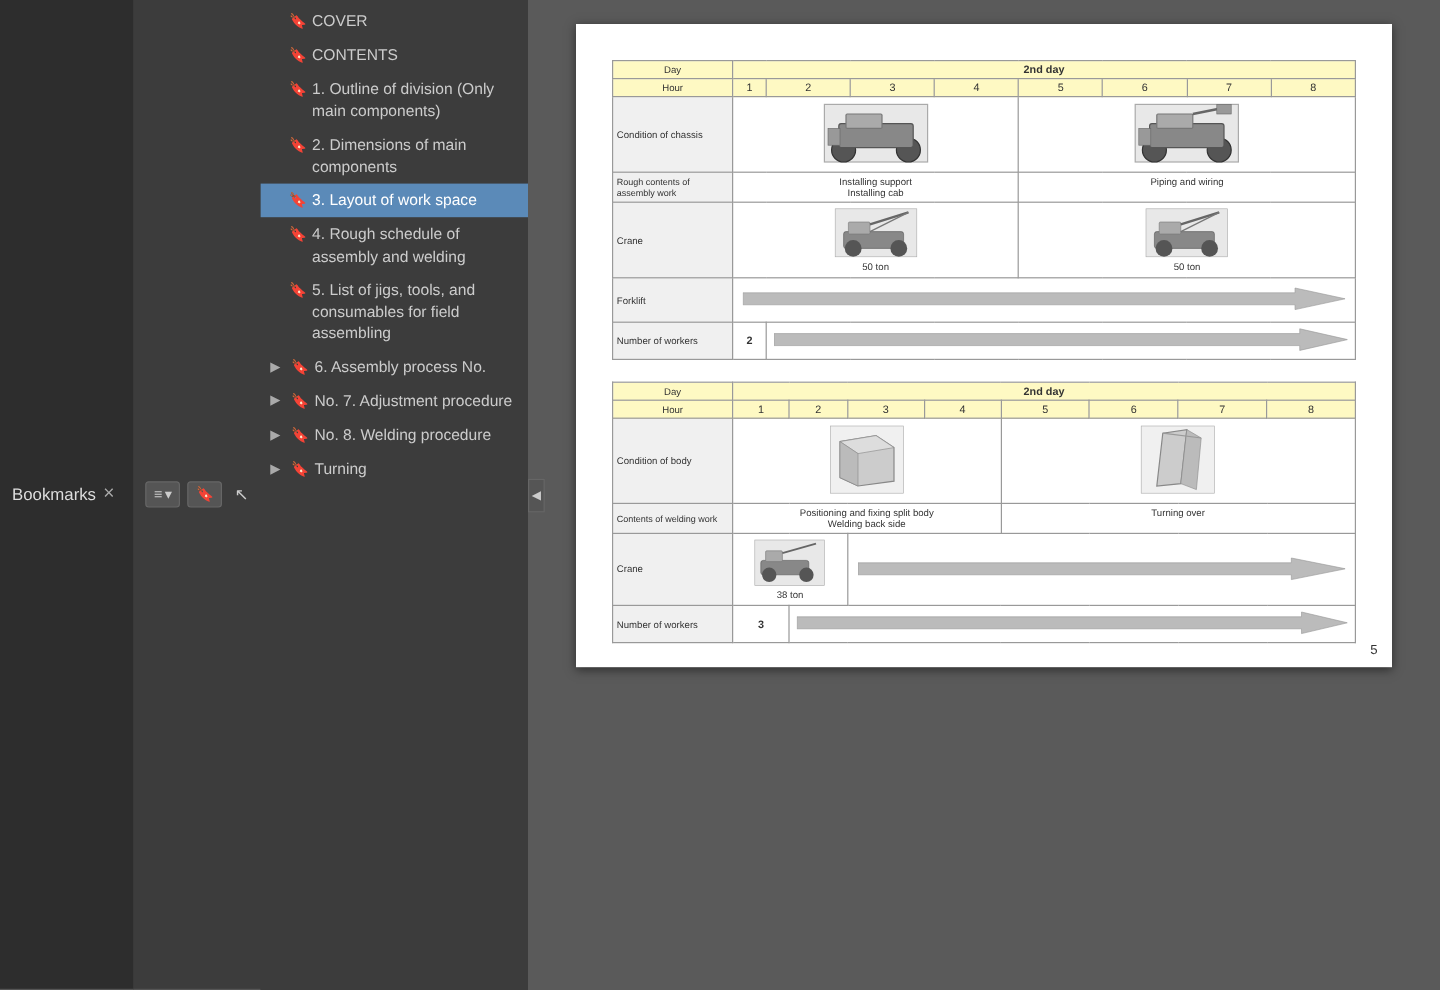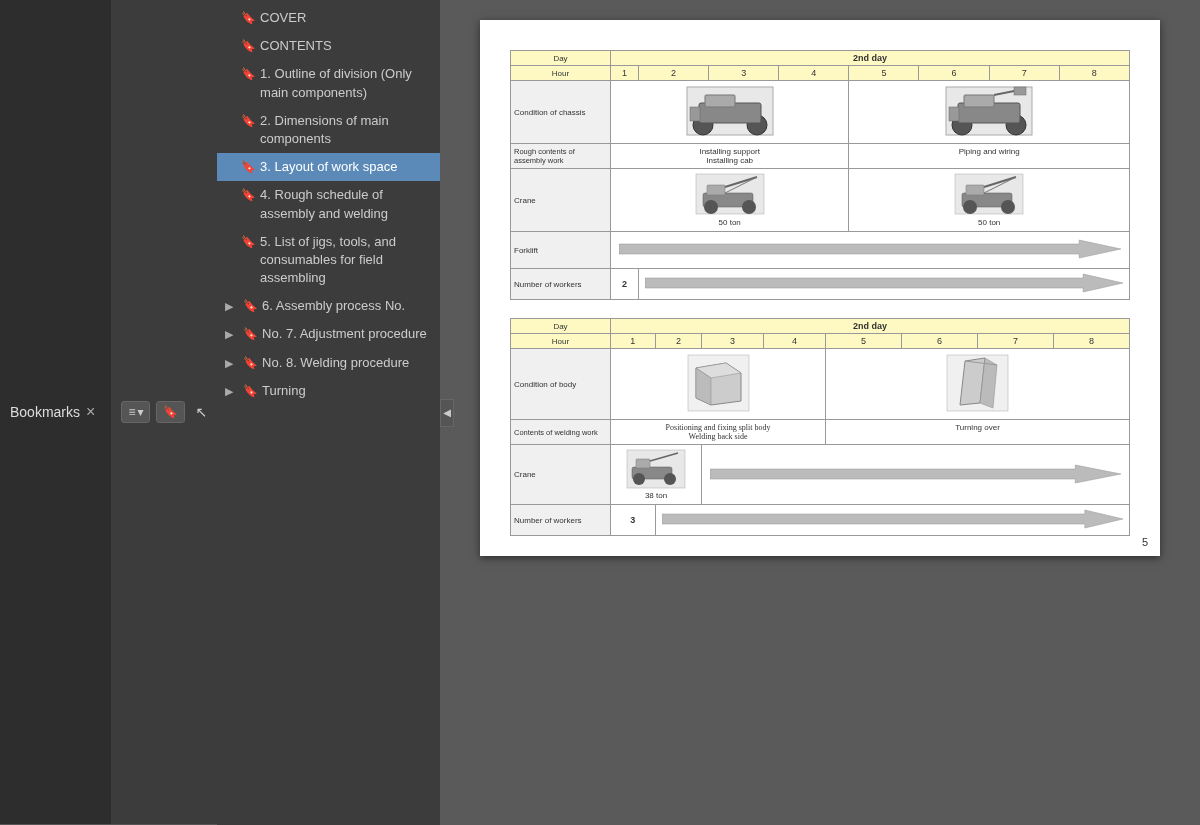--- a/index.html
+++ b/index.html
@@ -450,21 +450,21 @@
 
               <polygon points="15,52 20,8 40,5 35,50" fill="#ccc" stroke="#888" stroke-width="1"></polygon>
               <polygon points="35,50 40,5 52,12 48,55" fill="#bbb" stroke="#888" stroke-width="0.5"></polygon>
               <line x1="20" y1="8" x2="52" y2="12" stroke="#999" stroke-width="1"></line>
             </svg>
           </td>
         </tr>
 
         <tr>
           <td class="row-label" style="font-size:7.5px;">Contents of welding work</td>
-          <td colspan="4" class="content-cell" style="font-size:8px; vertical-align:top; padding:3px;font-family:Liberation Serif, serif;">Positioning and fixing split body<br>Welding back side</td>
+          <td colspan="4" class="content-cell" style="font-size:8px; vertical-align:top; padding:3px;">Positioning and fixing split body<br>Welding back side</td>
           <td colspan="4" class="content-cell" style="font-size:8px; vertical-align:top; padding:3px;">Turning over</td>
         </tr>
 
         <tr>
           <td class="row-label">Crane</td>
           <td colspan="2" class="image-cell" style="text-align:center; padding:2px;">
             <svg width="60" height="40" viewBox="0 0 60 40">
               <rect x="1" y="1" width="58" height="38" fill="#e8e8e8" stroke="#aaa" stroke-width="0.5"></rect>
               <rect x="6" y="18" width="40" height="12" fill="#888" stroke="#555" stroke-width="0.5" rx="2"></rect>
               <ellipse cx="13" cy="30" rx="6" ry="6" fill="#555"></ellipse>

